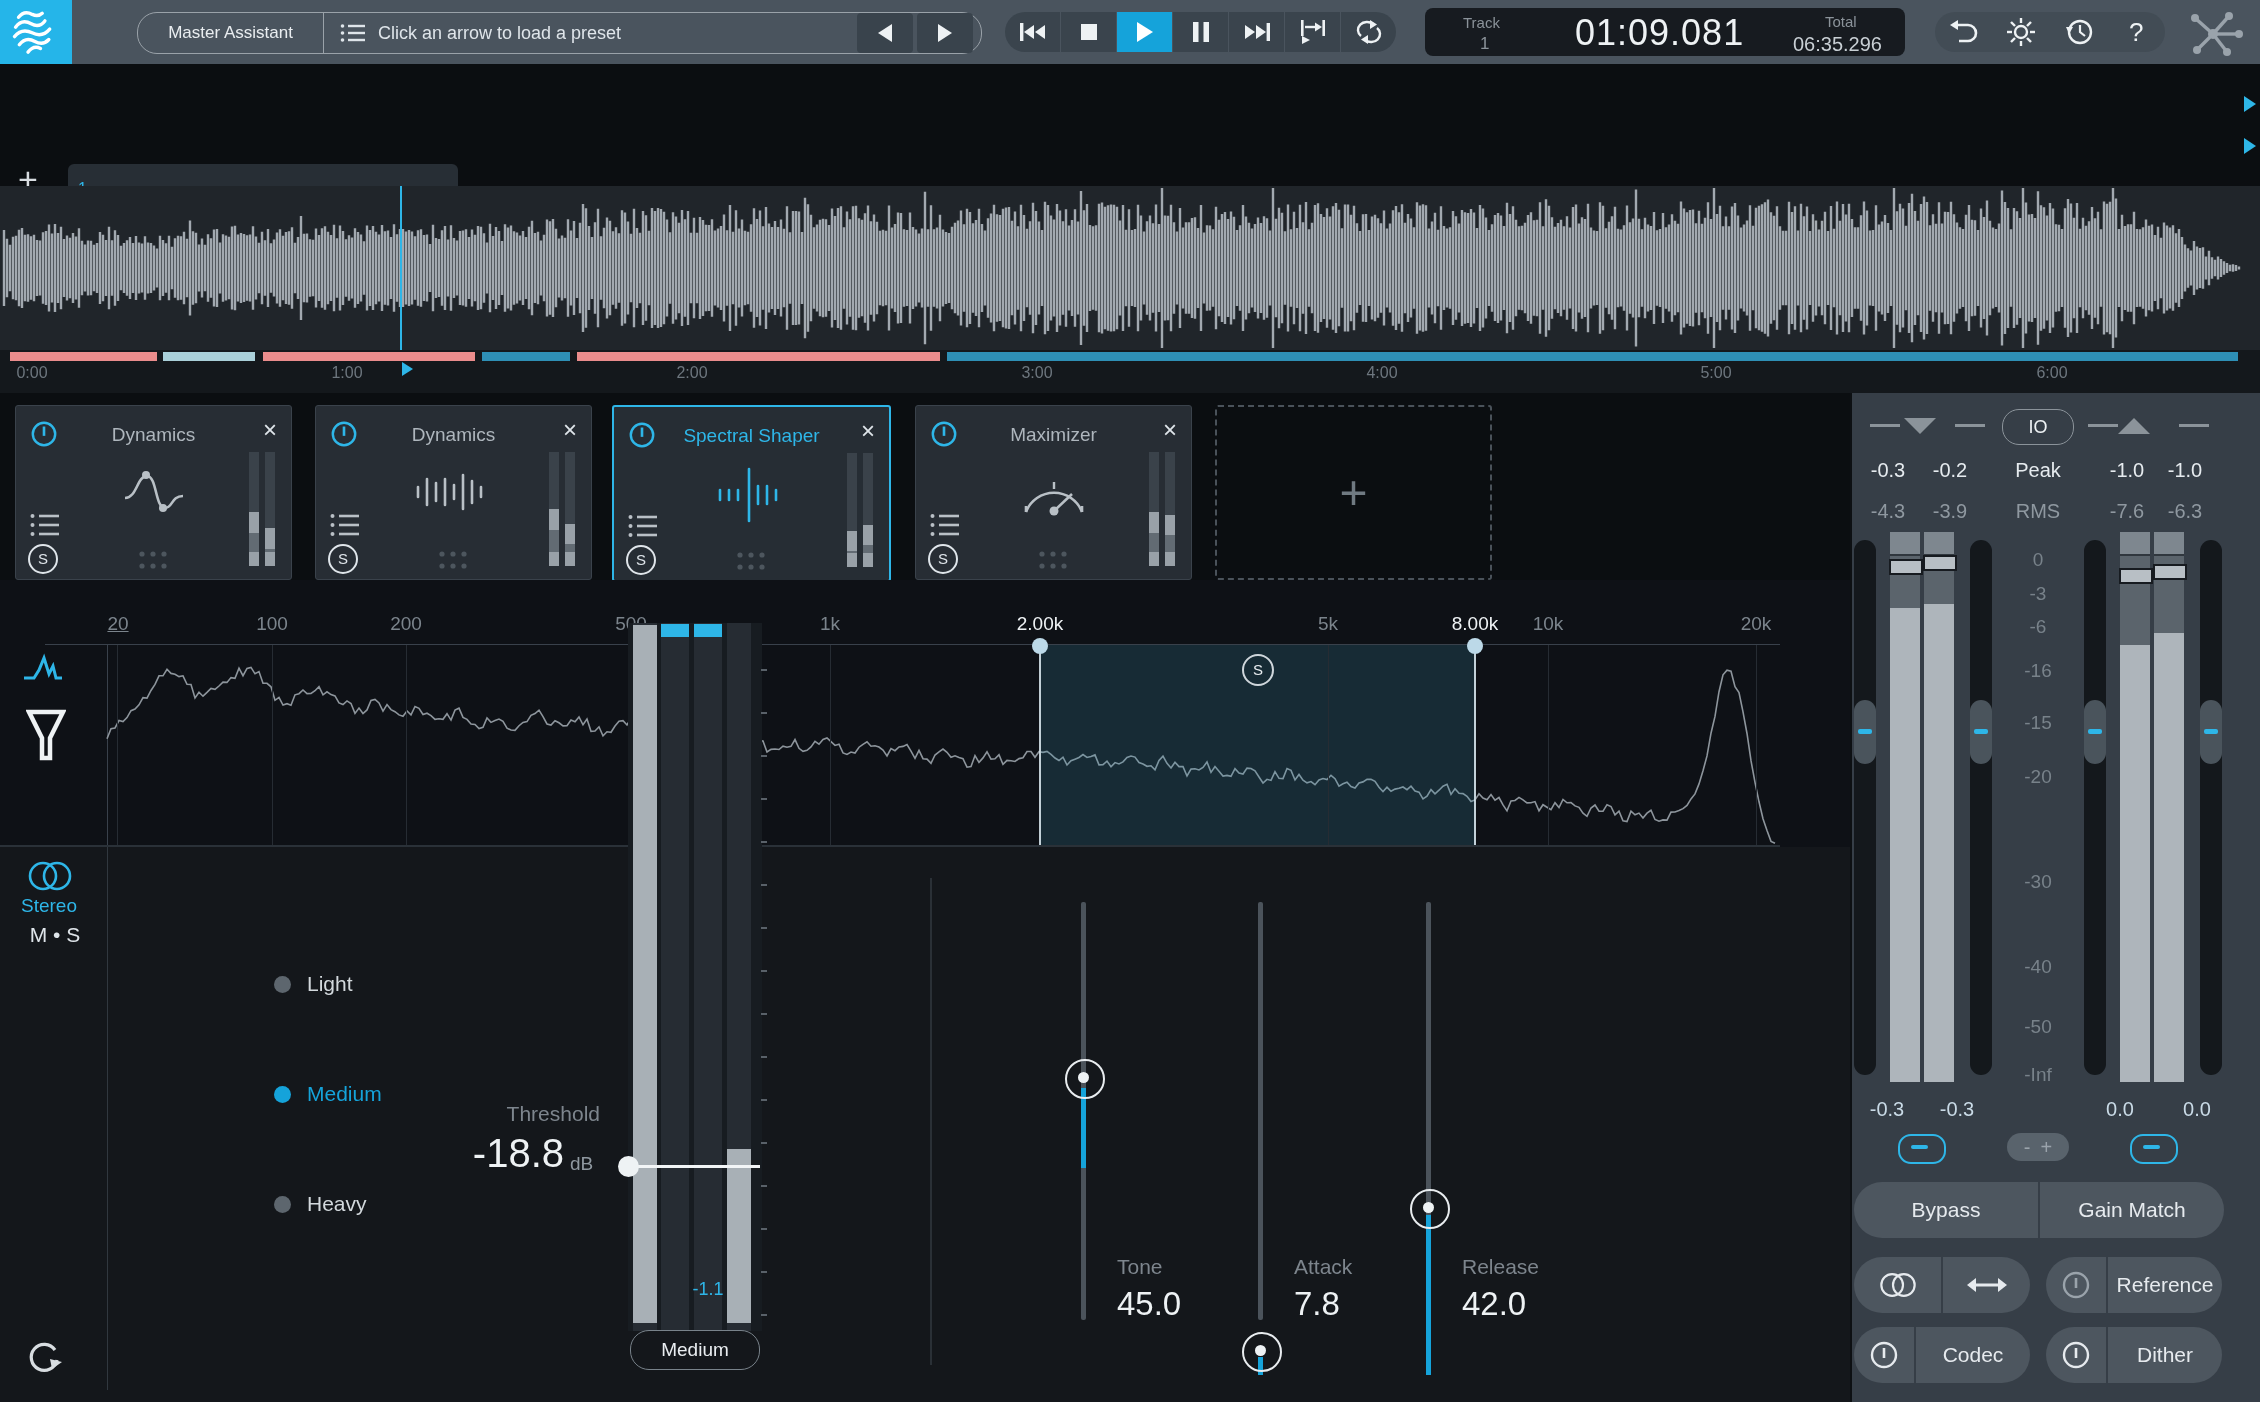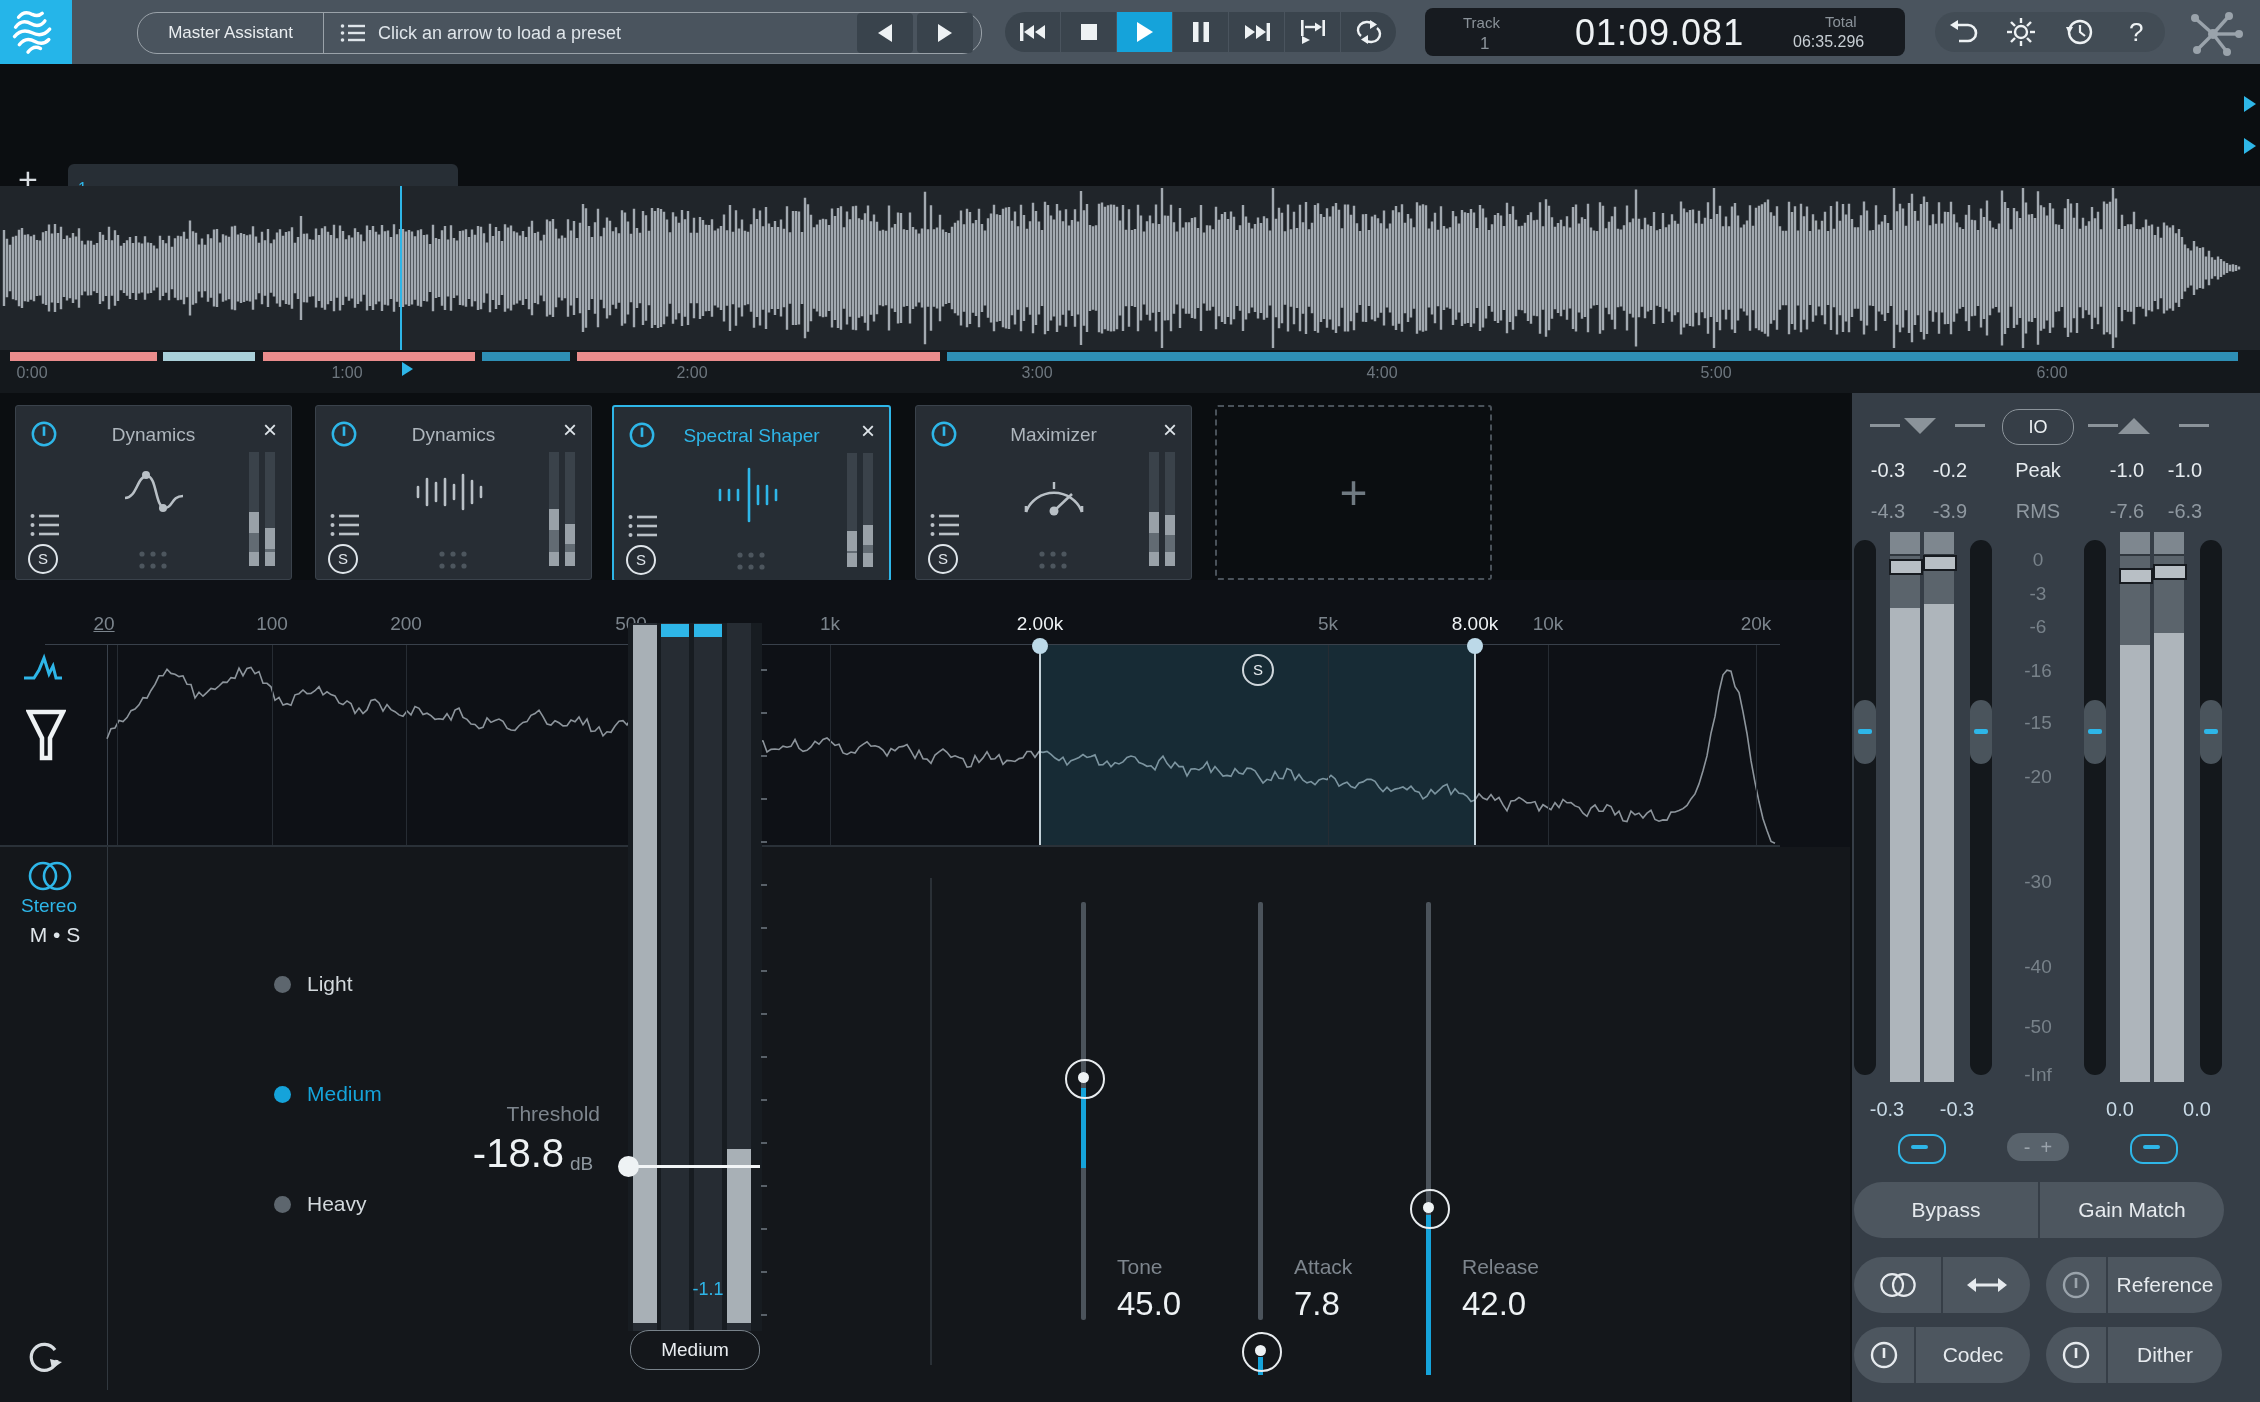--- a/index.html
+++ b/index.html
@@ -178,21 +178,21 @@
           <polygon points="12,15 5,19.5 12,24" fill="#eef2f4"></polygon>
         </svg>
       </div>
     </div>
 
   <div class="abs timebox">
     <span class="t-label" style="left:38px;top:6px;">Track</span>
     <span class="t-label" style="left:55px;top:26px;font-size:17px;">1</span>
     <span class="t-big" style="left:150px;top:4px;">01:09.081</span>
     <span class="t-label" style="left:400px;top:5px;">Total</span>
-    <span class="t-label" style="left:368px;top:25px;font-size:16px;color:#c8cfd4;">06:35.296</span>
+    <span class="t-label" style="left:368px;top:25px;font-size:20px;color:#c8cfd4;">06:35.296</span>
   </div>
 
   <div class="abs iconcluster">
     <div class="icbtn">
       <svg width="30" height="26" viewBox="0 0 30 26">
         <path d="M7 6 H19 a8 8 0 0 1 0 16 H10" fill="none" stroke="#eef2f4" stroke-width="2.6"></path>
         <polygon points="9,1 9,11 1,6" fill="#eef2f4"></polygon>
       </svg>
     </div>
     <div class="icbtn">
@@ -521,21 +521,21 @@
         <path d="M2 26 H12 L17 18 L22 6 L27 22 L31 14 L34 26 H40" fill="none" stroke="#2eb6e8" stroke-width="3"></path>
       </svg>
   </div>
   <div class="abs" style="left:26px;top:128px;">
     <svg width="40" height="54" viewBox="0 0 40 54">
         <path d="M3 4 H37 L24 30 V50 H16 V30 Z" fill="none" stroke="#eef2f4" stroke-width="4.5" stroke-linejoin="miter"></path>
       </svg>
   </div>
 <div class="band" style="left: 1040px; width: 435px; height: 200px;"></div>
     <div class="gridv" style="left: 117px;"></div>
-    <div class="ftick" style="left: 104px; text-decoration: underline;">20</div>
+    <div class="ftick" style="left: 118px; text-decoration: underline;">20</div>
     <div class="gridv" style="left: 272px;"></div>
     <div class="ftick" style="left: 272px;">100</div>
     <div class="gridv" style="left: 406px;"></div>
     <div class="ftick" style="left: 406px;">200</div>
     <div class="gridv" style="left: 631px;"></div>
     <div class="ftick" style="left: 631px;">500</div>
     <div class="gridv" style="left: 830px;"></div>
     <div class="ftick" style="left: 830px;">1k</div>
     <div class="gridv" style="left: 1040px;"></div>
     <div class="ftick strong" style="left: 1040px;">2.00k</div>

